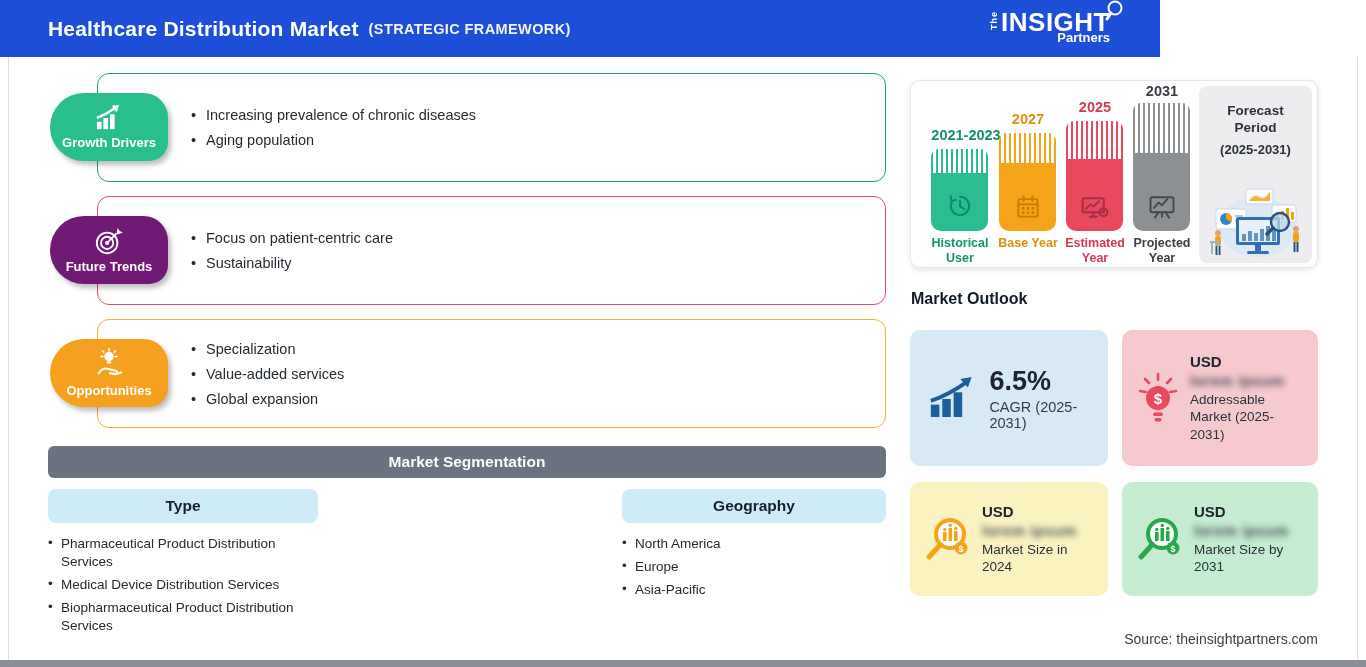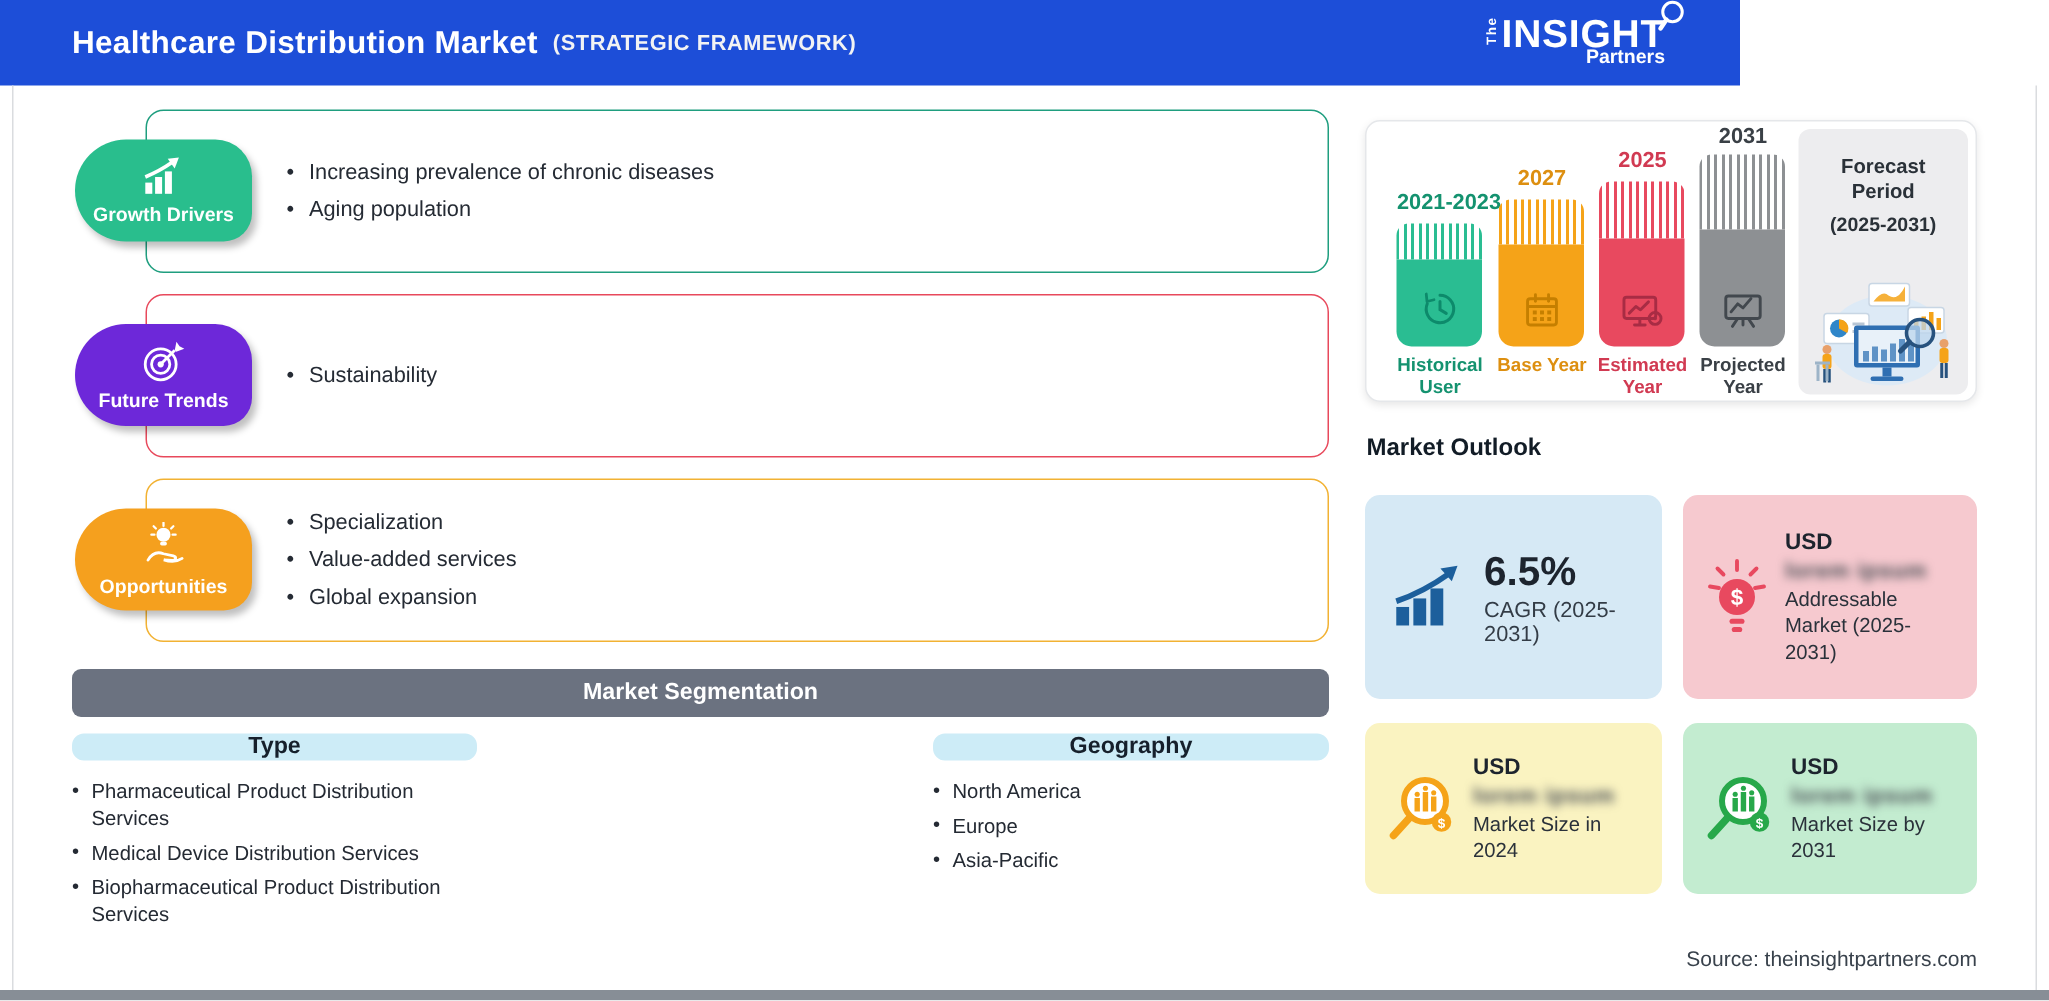--- a/index.html
+++ b/index.html
@@ -28,31 +28,31 @@
   .fw-box { position:absolute; left:97px; width:789px; height:109px; border-radius:12px; background:#fff; border:1px solid; }
   .fw-box-1 { top:73px;  border-color:#1f9e7f; }
   .fw-box-2 { top:196px; border-color:#e8495c; }
   .fw-box-3 { top:319px; border-color:#f2b233; }
   .fw-list { position:absolute; left:93px; top:50%; transform:translateY(-50%); list-style:none; }
   .fw-list li { position:relative; font-size:14.5px; color:#252b34; padding:4.5px 0 4.5px 15px; }
   .fw-list li::before { content:"•"; position:absolute; left:0; top:4px; color:#252b34; }
 
   .badge { position:absolute; left:50px; width:118px; height:68px; display:flex; flex-direction:column; align-items:center; justify-content:center; gap:3px; color:#fff; z-index:3; box-shadow:3px 4px 5px rgba(0,0,0,.25); }
   .badge-1 { top:93px;  background:#29be8d; border-radius:36px 26px 20px 36px; }
-  .badge-2 { top:216px; background:#6d28d9; border-radius:36px 26px 20px 36px; }
+  .badge-2 { top:216px; background:#701a75; border-radius:36px 26px 20px 36px; }
   .badge-3 { top:339px; background:#f5a01e; border-radius:36px 26px 20px 36px; }
   .badge-label { font-size:13px; font-weight:700; }
 
   
   .seg-bar { position:absolute; left:48px; top:446px; width:838px; height:32px; background:#6b7280; border-radius:6px; display:flex; align-items:center; justify-content:center; color:#fff; font-size:15.5px; font-weight:700; }
   .seg-col { position:absolute; top:489px; }
   .seg-col-0 { left:48px;  width:270px; }
   .seg-col-1 { left:335px; width:264px; }
   .seg-col-2 { left:622px; width:264px; }
-  .seg-head { height:18px; background:#cdecf7; border-radius:8px; display:flex; align-items:center; justify-content:center; font-size:15.5px; font-weight:700; color:#16202c; }
+  .seg-head { height:34px; background:#cdecf7; border-radius:8px; display:flex; align-items:center; justify-content:center; font-size:15.5px; font-weight:700; color:#16202c; }
   .seg-items { list-style:none; margin-top:9px; }
   .seg-items li { position:relative; font-size:13.5px; color:#242a33; padding:2.5px 0 2.5px 13px; line-height:18px; }
   .seg-items li::before { content:"•"; position:absolute; left:0; top:2px; color:#242a33; }
 
   
   .tl-card { position:absolute; left:910px; top:80px; width:408px; height:188px; background:#fff; border:1px solid #e5e7ea; border-radius:10px; box-shadow:0 2px 6px rgba(0,0,0,.10); }
   .tl-bar { position:absolute; width:57px; display:flex; flex-direction:column; }
   .tl-bar .stripes { border-radius:8px 8px 0 0; }
   .tl-bar .solid { flex:1; border-radius:0 0 10px 10px; position:relative; }
   .tl-bar .bar-icon { position:absolute; left:50%; bottom:10px; transform:translateX(-50%); }
@@ -135,20 +135,21 @@
       <rect x="12" y="15" width="5" height="12" fill="#fff"></rect>
       <rect x="19" y="11" width="5" height="16" fill="#fff"></rect>
       <path d="M5 15 Q 15 11 25 4" stroke="#fff" stroke-width="2.6" fill="none"></path>
       <path d="M21 2 L29 1 L26 9 Z" fill="#fff"></path>
     </svg>
     <span class="badge-label">Growth Drivers</span>
   </div>
 
   <div class="fw-box fw-box-2">
     <ul class="fw-list">
+      <li>Focus on patient-centric care</li>
       <li>Sustainability</li>
     </ul>
   </div>
   <div class="badge badge-2">
     <svg width="30" height="30" viewBox="0 0 32 32">
       <circle cx="14" cy="18" r="11" stroke="#fff" stroke-width="2" fill="none"></circle>
       <circle cx="14" cy="18" r="6.5" stroke="#fff" stroke-width="2" fill="none"></circle>
       <circle cx="14" cy="18" r="2.2" fill="#fff"></circle>
       <line x1="14" y1="18" x2="24" y2="8" stroke="#fff" stroke-width="2"></line>
       <path d="M24 8 l1.2 -6 2.2 3.2 3.4 1.8 -5.8 2z" fill="#fff"></path>

